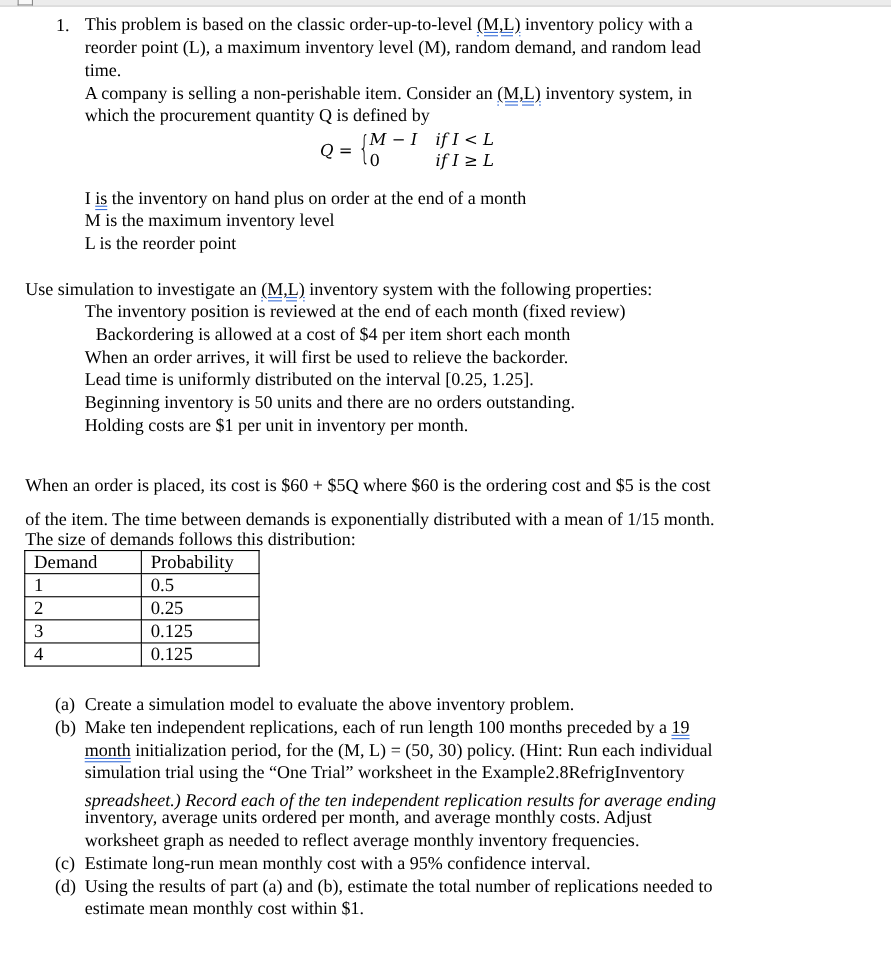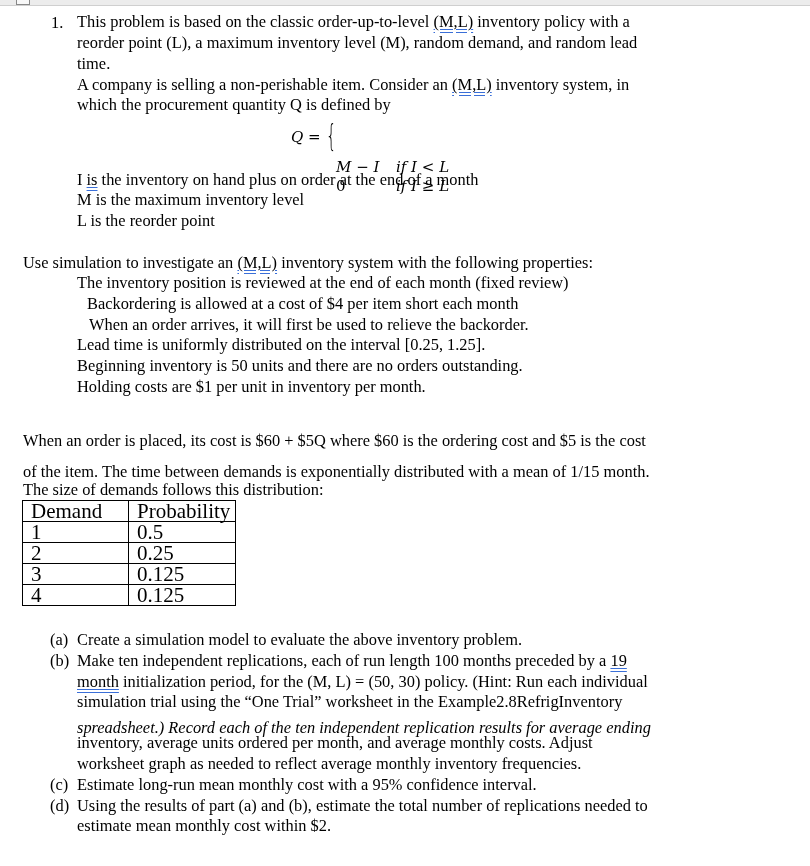--- a/index.html
+++ b/index.html
@@ -67,32 +67,31 @@
       line-height: 38px;
       transform: scaleX(0.55);
       transform-origin: left top;
       font-family: "DejaVu Sans", sans-serif;
       font-weight: 200;
     }
     .eq .row1, .eq .row2 {
       position: absolute;
       white-space: nowrap;
       line-height: 20px;
-      margin-top: 40px;
     }
     .eq .row1 { left: 45px; top: 0; }
     .eq .row2 { left: 45px; top: 19px; }
     .eq .c1 { display: inline-block; width: 60px; }
     .eq .upright { font-style: normal; }
     table.dist {
       position: absolute;
       left: 22px;
       top: 500px;
       border-collapse: collapse;
-      font-size: 21px;
+      font-size: 17px;
     }
     table.dist td {
       border: 1.5px solid #000;
       padding: 0 0 0 8px;
       height: 20px;
       line-height: 20px;
       vertical-align: top;
     }
     table.dist td.c1 { width: 97px; }
     table.dist td.c2 { width: 98px; }
@@ -141,21 +140,21 @@
   <div class="line" style="left:77px; top:211px;">L is the reorder point</div>
 </div>
 
 <div class="line" style="left:23px; top:253px;">
   <span>Use simulation to investigate an </span><span class="ul-blue">(M,L)</span><span> inventory system with the following properties:</span>
 </div>
 
 <div>
   <div class="line" style="left:77px; top:273px;">The inventory position is reviewed at the end of each month (fixed review)</div>
   <div class="line" style="left:87px; top:294px;">Backordering is allowed at a cost of $4 per item short each month</div>
-  <div class="line" style="left:77px; top:315px;margin-left:12px;">When an order arrives, it will first be used to relieve the backorder.</div>
+  <div class="line" style="left:77px; top:315px;">When an order arrives, it will first be used to relieve the backorder.</div>
   <div class="line" style="left:77px; top:335px;">Lead time is uniformly distributed on the interval [0.25, 1.25].</div>
   <div class="line" style="left:77px; top:356px;">Beginning inventory is 50 units and there are no orders outstanding.</div>
   <div class="line" style="left:77px; top:377px;">Holding costs are $1 per unit in inventory per month.</div>
 </div>
 
 <div>
   <div class="line" style="left:23px; top:418px;margin-top:13px;">When an order is placed, its cost is $60 + $5Q where $60 is the ordering cost and $5 is the cost</div>
   <div class="line" style="left:23px; top:462px;">of the item.  The time between demands is exponentially distributed with a mean of 1/15 month.</div>
 </div>
 
@@ -207,15 +206,15 @@
   </div>
 
   <div>
     <span class="num" style="left:50px; top:775px;">(c)</span>
     <div class="line" style="left:77px; top:775px;">Estimate long-run mean monthly cost with a 95% confidence interval.</div>
   </div>
 
   <div>
     <span class="num" style="left:50px; top:796px;">(d)</span>
     <div class="line" style="left:77px; top:796px;">Using the results of part (a) and (b), estimate the total number of replications needed to</div>
-    <div class="line" style="left:77px; top:816px;">estimate mean monthly cost within $2.</div>
+    <div class="line" style="left:77px; top:816px;">estimate mean monthly cost within $1.</div>
   </div>
 </div>
 
 </body></html>

